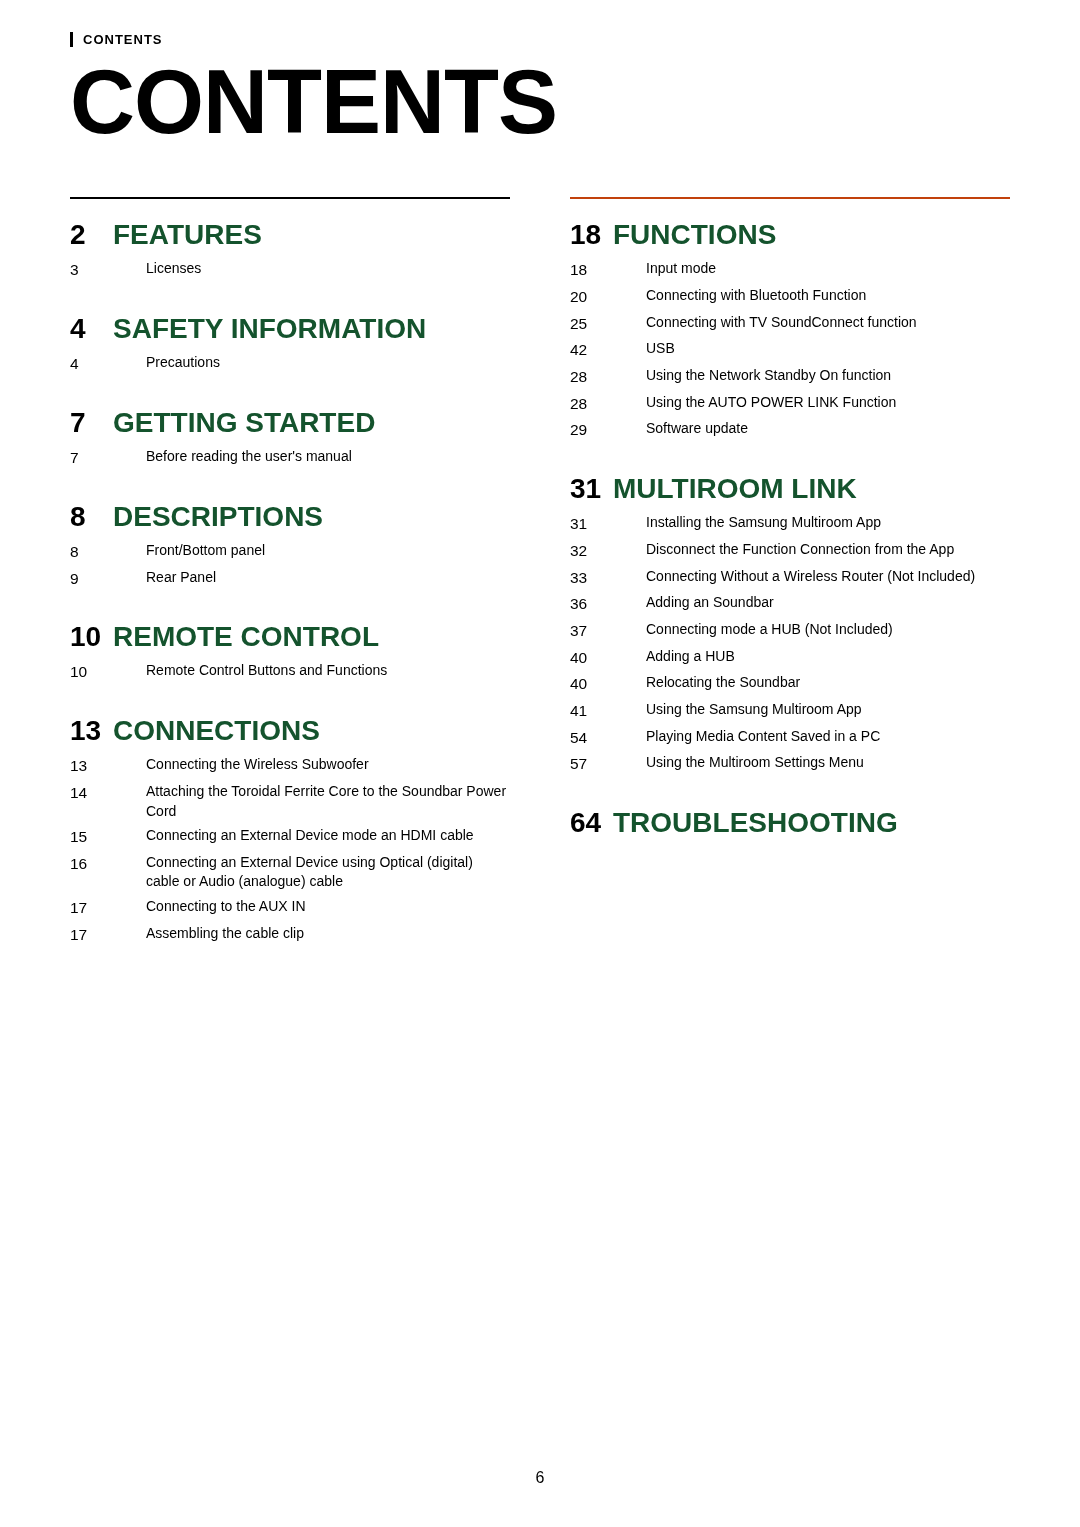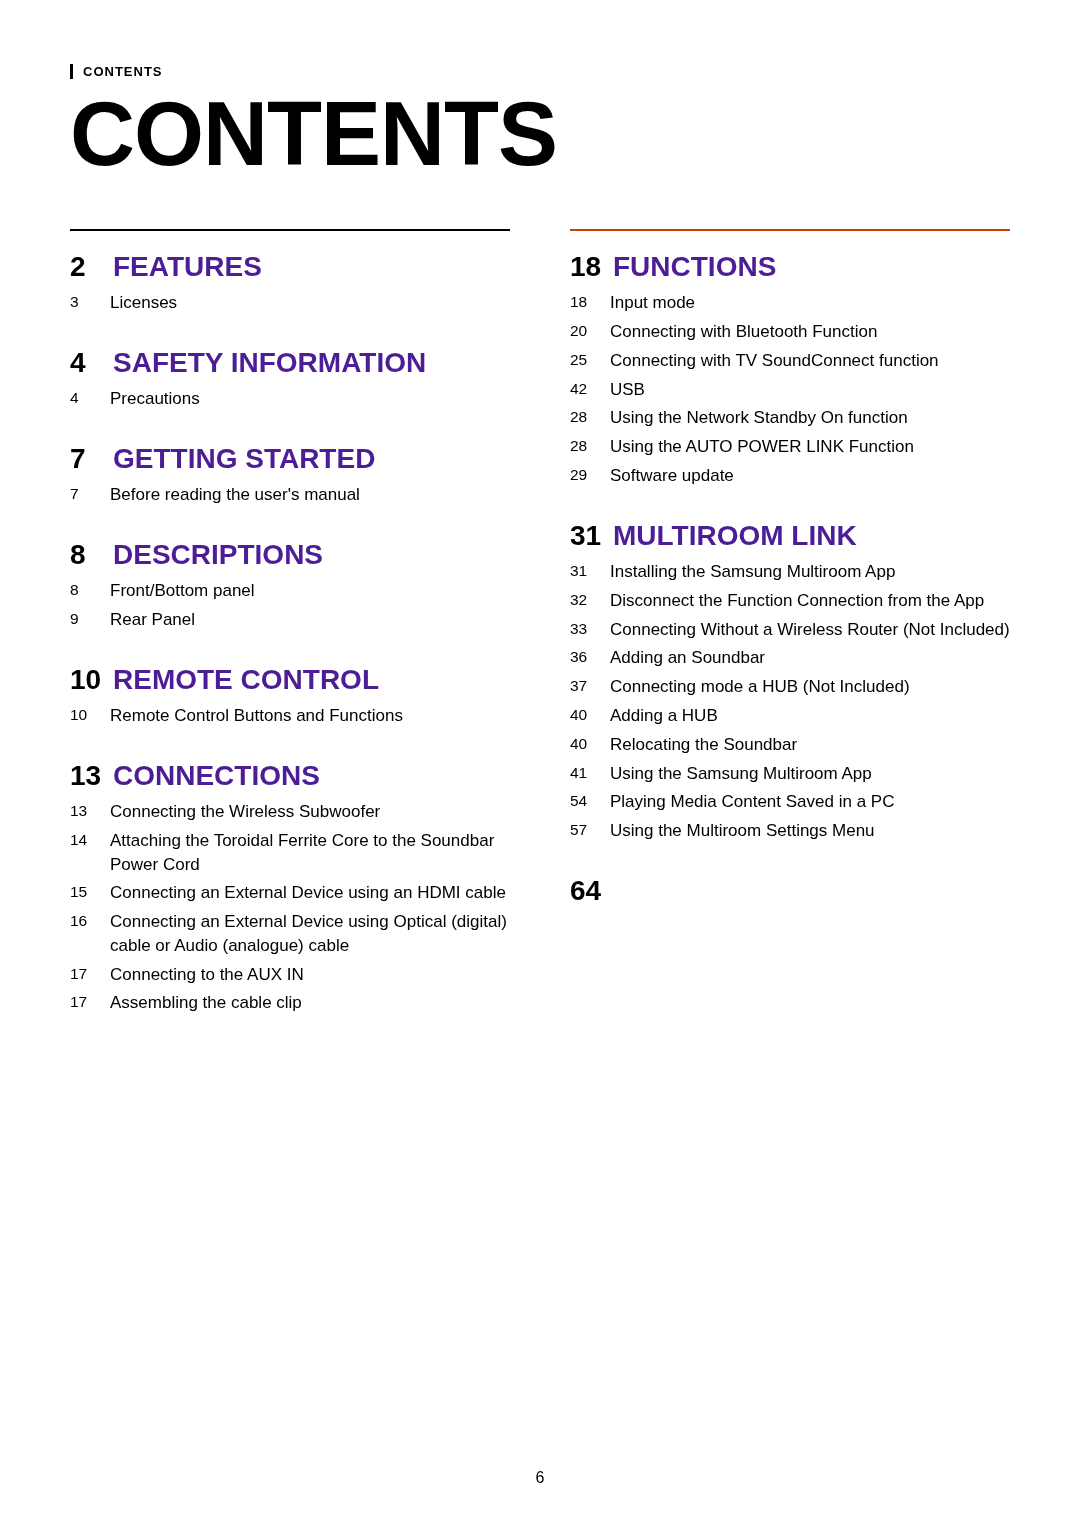--- a/index.html
+++ b/index.html
@@ -13,21 +13,21 @@
       font-family: Arial, Helvetica, sans-serif;
       width: 1080px;
       min-height: 1527px;
       position: relative;
       color: #000000;
     }
 
     .page-container {
       width: 1080px;
       min-height: 1527px;
-      padding: 64px 70px 80px 70px;
+      padding: 32px 70px 80px 70px;
       position: relative;
     }
 
     .top-label {
       font-size: 13px;
       font-weight: bold;
       letter-spacing: 1px;
       color: #000;
       margin-bottom: 10px;
       border-left: 3px solid #000;
@@ -74,21 +74,21 @@
     .section-number {
       font-size: 28px;
       font-weight: 900;
       color: #000;
       min-width: 35px;
     }
 
     .section-title {
       font-size: 28px;
       font-weight: 900;
-      color: #4c1d95;
+      color: #14532d;
       text-transform: uppercase;
       line-height: 1.15;
     }
 
     .section-items {
       list-style: none;
       padding: 0;
       margin-left: 0;
     }
 
@@ -103,22 +103,23 @@
 
     .item-number {
       min-width: 28px;
       color: #000;
       font-size: 15.5px;
       flex-shrink: 0;
     }
 
     .item-text {
       flex: 1;
-      font-size: 17px;
+      font-size: 14px;
       line-height: 1.4;
+      margin-left: 36px;
     }
 
     .page-number {
       position: absolute;
       bottom: 40px;
       left: 50%;
       transform: translateX(-50%);
       font-size: 16px;
       color: #000;
     }
@@ -214,21 +215,21 @@
           <li>
             <span class="item-number">13</span>
             <span class="item-text">Connecting the Wireless Subwoofer</span>
           </li>
           <li>
             <span class="item-number">14</span>
             <span class="item-text">Attaching the Toroidal Ferrite Core to the Soundbar Power Cord</span>
           </li>
           <li>
             <span class="item-number">15</span>
-            <span class="item-text">Connecting an External Device using an HDMI cable</span>
+            <span class="item-text">Connecting an External Device mode an HDMI cable</span>
           </li>
           <li>
             <span class="item-number">16</span>
             <span class="item-text">Connecting an External Device using Optical (digital) cable or Audio (analogue) cable</span>
           </li>
           <li>
             <span class="item-number">17</span>
             <span class="item-text">Connecting to the AUX IN</span>
           </li>
           <li>
@@ -324,20 +325,21 @@
           <li>
             <span class="item-number">57</span>
             <span class="item-text">Using the Multiroom Settings Menu</span>
           </li>
         </ul>
       </div>
 
       <div class="section">
         <div class="section-heading">
           <span class="section-number">64</span>
+          <span class="section-title">TROUBLESHOOTING</span>
         </div>
       </div>
 
     </div>
 
   </div>
 
   <div class="page-number">6</div>
 
 </div>

